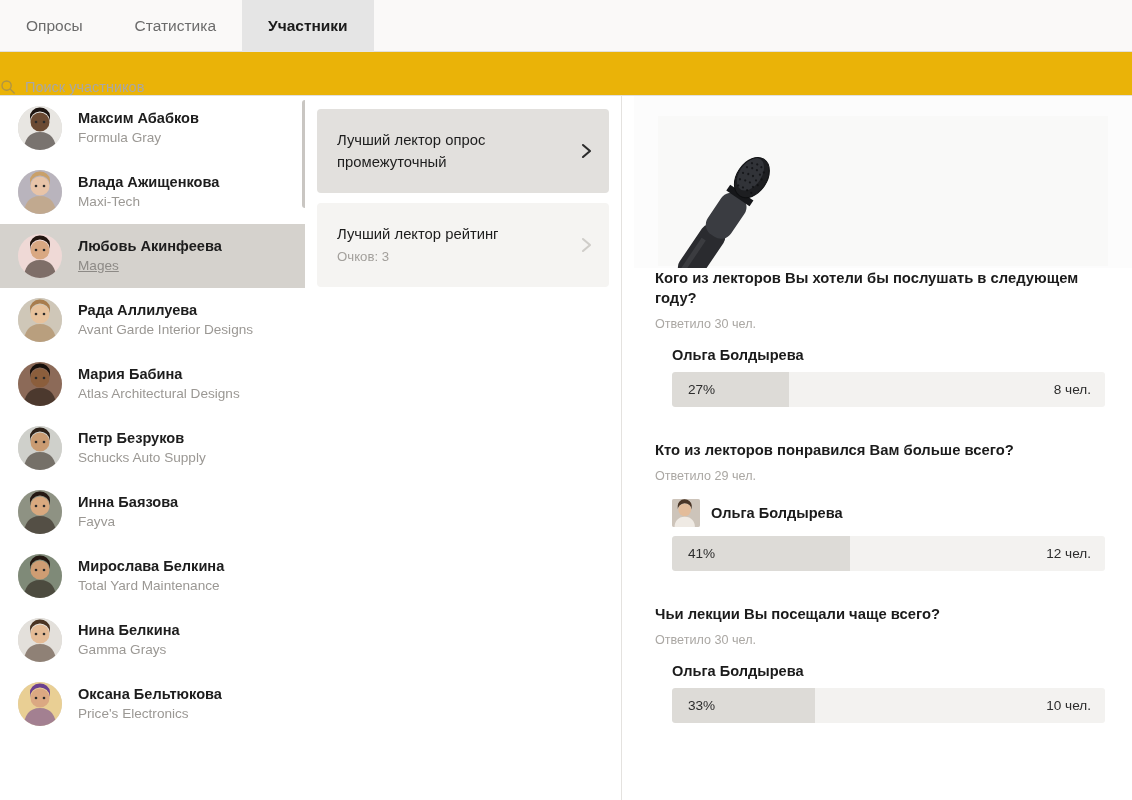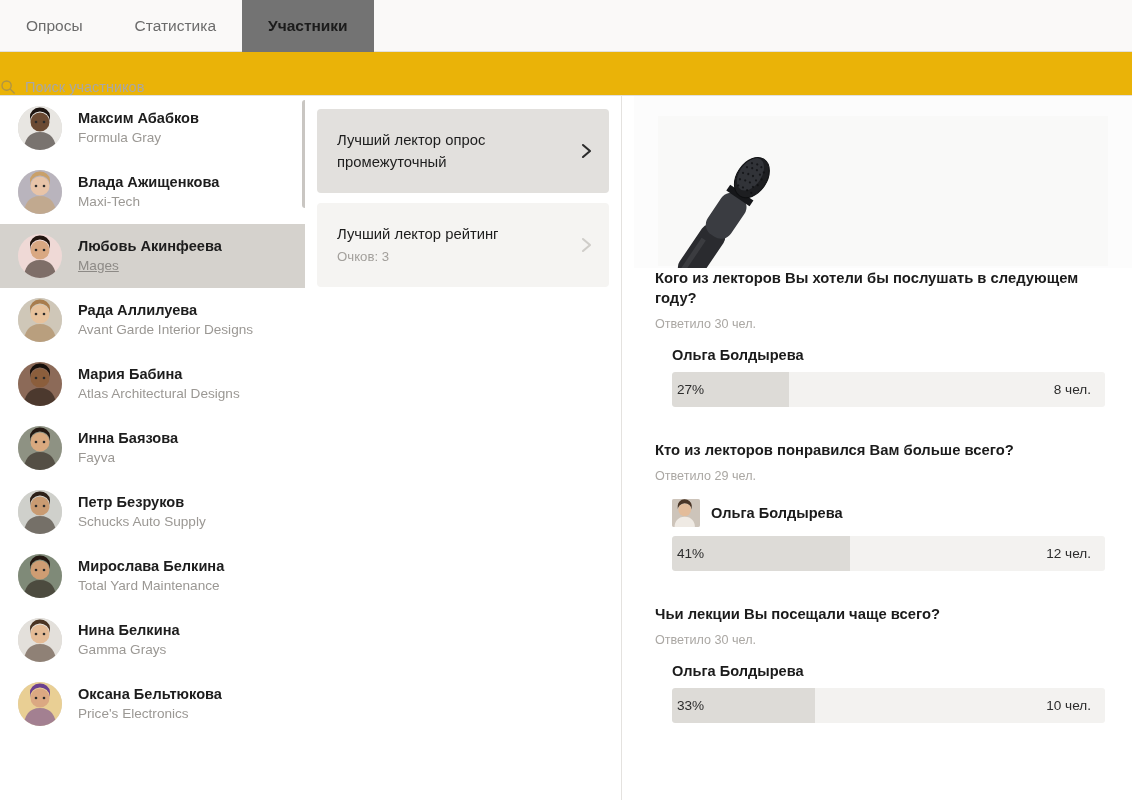--- a/index.html
+++ b/index.html
@@ -18,21 +18,21 @@
     background: #faf9f8;
     border-bottom: 1px solid #e2e0dd;
     display: flex; align-items: stretch;
   }
   .tab {
     display: flex; align-items: center; justify-content: center;
     padding: 0 26px; height: 52px;
     font-size: 15.5px; color: #6b6b6b; cursor: pointer;
     white-space: nowrap;
   }
-  .tab.active { background: #737373; color: #1b1b1b; font-weight: bold; }
+  .tab.active { background: #e5e5e5; color: #1b1b1b; font-weight: bold; }
 
   
   .searchrow {
     position: absolute; left: 0; top: 52px; width: 1132px; height: 44px;
     background: #eab308; border-bottom: 1px solid #e2e0dd;
     display: flex; align-items: flex-end; 
   }
   .search-icon { width: 16px; height: 16px; margin-right: 9px; flex: none; opacity: .55; }
   .search-input {
     border: none; outline: none; background: transparent;
@@ -127,21 +127,21 @@
   .bar {
     position: relative; height: 35px; background: #f3f2f0;
     border-radius: 3px; margin-left: 17px;
     display: flex; align-items: center; overflow: hidden;
   }
   .bar-fill {
     position: absolute; left: 0; top: 0; height: 100%;
     background: #dddbd7; border-radius: 3px 0 0 3px;
   }
   .bar-pct {
-    position: relative; font-size: 13.6px; color: #2d2d2d; padding-left: 5px;
+    position: relative; font-size: 13.6px; color: #2d2d2d; padding-left: 16px;
   }
   .bar-count {
     position: absolute; right: 14px; font-size: 13.6px; color: #2d2d2d;
   }
   .q-spacer { height: 33px; }
 </style>
 </head>
 <body>
 
 <div id="app">
@@ -240,47 +240,47 @@
             </svg>
           </div>
           <div class="person-txt">
             <div class="person-name">Мария Бабина</div>
             <div class="person-org">Atlas Architectural Designs</div>
           </div>
         </div>
         <div class="person">
           <div class="avatar">
             <svg viewBox="0 0 44 44">
+              <rect width="44" height="44" fill="#cfd0cb"></rect>
+              <circle cx="22" cy="16" r="9.5" fill="#c99b72"></circle>
+              <path d="M12 16 A10 10 0 0 1 32 15 L32 10 A10 9 0 0 0 12 11 Z" fill="#2c2018"></path>
+              <path d="M22 26 C11 26 6 34 6 44 L38 44 C38 34 33 26 22 26 Z" fill="#2c2018" opacity="0.55"></path>
+              <circle cx="18" cy="16" r="1.3" fill="#2b2b2b"></circle>
+              <circle cx="26" cy="16" r="1.3" fill="#2b2b2b"></circle>
+            </svg>
+          </div>
+          <div class="person-txt">
+            <div class="person-name">Петр Безруков</div>
+            <div class="person-org">Schucks Auto Supply</div>
+          </div>
+        </div>
+        <div class="person">
+          <div class="avatar">
+            <svg viewBox="0 0 44 44">
               <rect width="44" height="44" fill="#8e9283"></rect>
               <circle cx="22" cy="16" r="9.5" fill="#d9a97f"></circle>
               <path d="M12 16 A10 10 0 0 1 32 15 L32 10 A10 9 0 0 0 12 11 Z" fill="#241812"></path>
               <path d="M22 26 C11 26 6 34 6 44 L38 44 C38 34 33 26 22 26 Z" fill="#241812" opacity="0.55"></path>
               <circle cx="18" cy="16" r="1.3" fill="#2b2b2b"></circle>
               <circle cx="26" cy="16" r="1.3" fill="#2b2b2b"></circle>
             </svg>
           </div>
           <div class="person-txt">
             <div class="person-name">Инна Баязова</div>
             <div class="person-org">Fayva</div>
-          </div>
-        </div>
-        <div class="person">
-          <div class="avatar">
-            <svg viewBox="0 0 44 44">
-              <rect width="44" height="44" fill="#cfd0cb"></rect>
-              <circle cx="22" cy="16" r="9.5" fill="#c99b72"></circle>
-              <path d="M12 16 A10 10 0 0 1 32 15 L32 10 A10 9 0 0 0 12 11 Z" fill="#2c2018"></path>
-              <path d="M22 26 C11 26 6 34 6 44 L38 44 C38 34 33 26 22 26 Z" fill="#2c2018" opacity="0.55"></path>
-              <circle cx="18" cy="16" r="1.3" fill="#2b2b2b"></circle>
-              <circle cx="26" cy="16" r="1.3" fill="#2b2b2b"></circle>
-            </svg>
-          </div>
-          <div class="person-txt">
-            <div class="person-name">Петр Безруков</div>
-            <div class="person-org">Schucks Auto Supply</div>
           </div>
         </div>
         <div class="person">
           <div class="avatar">
             <svg viewBox="0 0 44 44">
               <rect width="44" height="44" fill="#7f8a78"></rect>
               <circle cx="22" cy="16" r="9.5" fill="#cf9d73"></circle>
               <path d="M12 16 A10 10 0 0 1 32 15 L32 10 A10 9 0 0 0 12 11 Z" fill="#231711"></path>
               <path d="M22 26 C11 26 6 34 6 44 L38 44 C38 34 33 26 22 26 Z" fill="#231711" opacity="0.55"></path>
               <circle cx="18" cy="16" r="1.3" fill="#2b2b2b"></circle>

